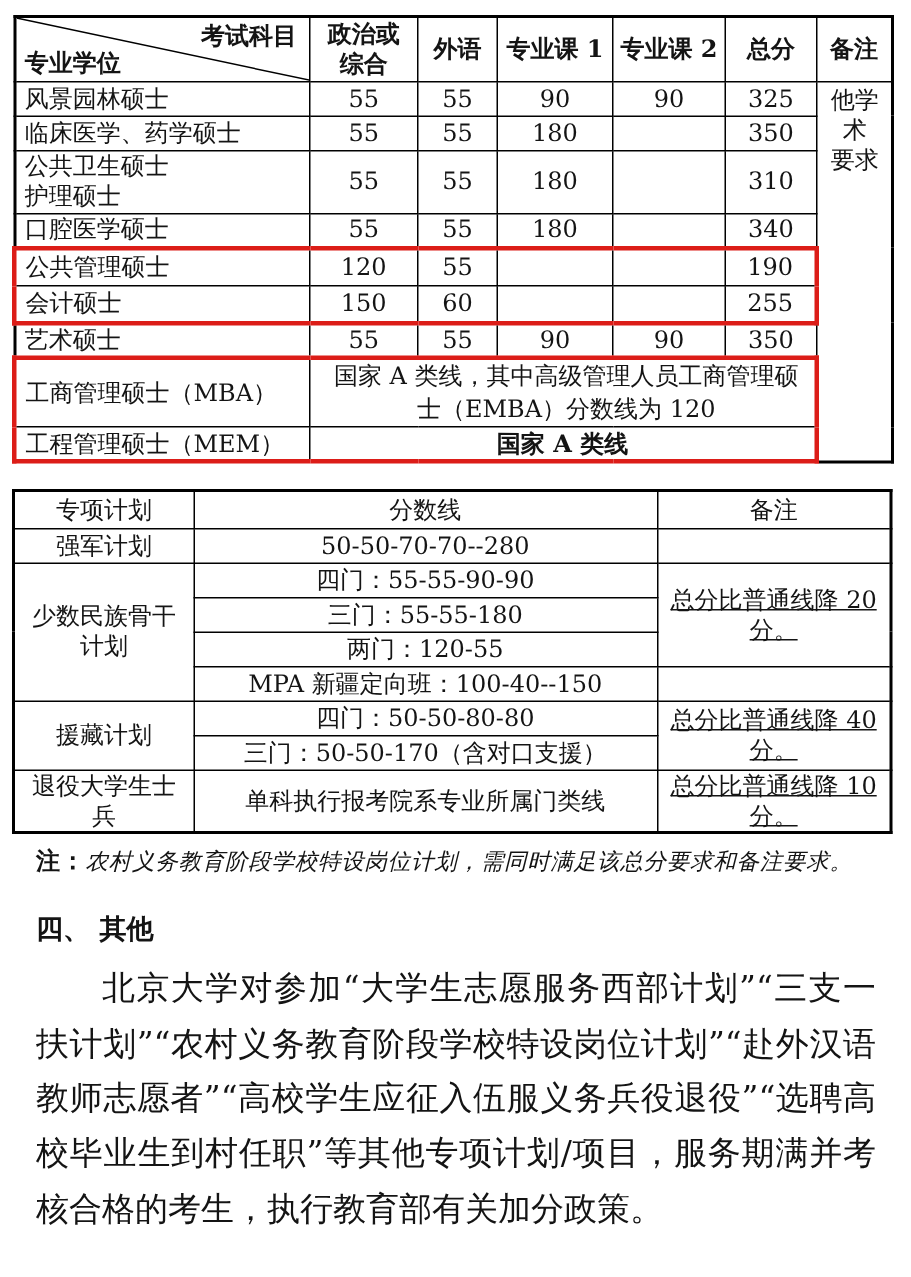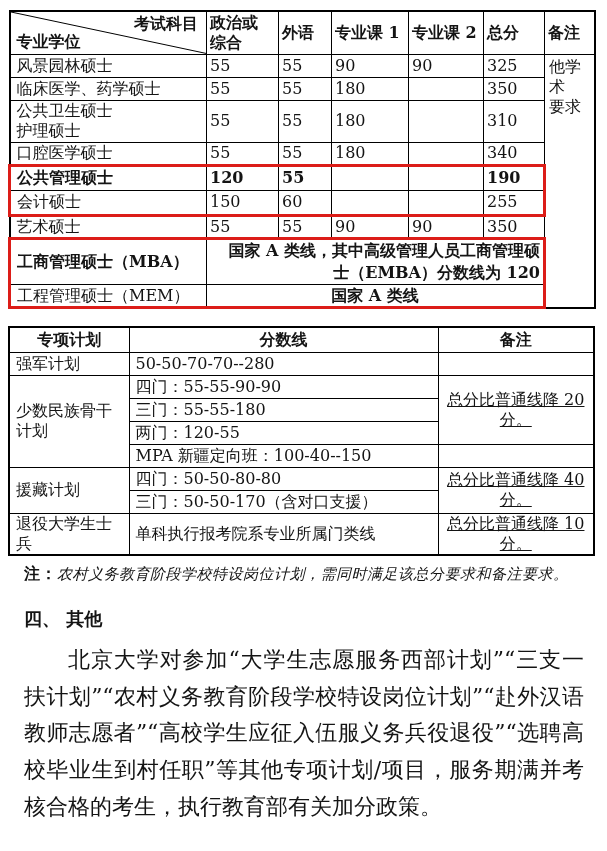--- a/index.html
+++ b/index.html
@@ -8,51 +8,51 @@
   .page {
     width: 607px; height: 851px; position: relative; overflow: hidden;
     background: #ffffff; color: var(--ink);
     font-family: "DejaVu Serif", "Liberation Serif", serif;
   }
   table { border-collapse: collapse; table-layout: fixed; margin-left: 8px; }
   td { overflow: hidden; }
 
   
   .t1 { width: 585px; margin-top: 10px; font-size: 16px; }
-  .t1 td { border: 1px solid #000; padding: 0 3px; vertical-align: middle; line-height: 1.25; }
+  .t1 td { border: 1px solid #000; padding: 0 3px; text-align: center; vertical-align: middle; line-height: 1.25; }
   .t1 { border: 2px solid #000; }
   .t1 .lbl { text-align: left; padding-left: 6px; }
   .t1 .ch { font-weight: bold; }
   .t1 tr.h-hdr  { height: 43px; }
   .t1 tr.h-std  { height: 23px; }
   .t1 tr.h-dbl  { height: 42px; }
   .t1 tr.h-red  { height: 25px; }
   .t1 tr.h-mba  { height: 44px; }
   .pre { white-space: pre-line; }
   .corner { position: relative; padding: 0 !important; }
   .corner svg { position: absolute; left: 0; top: 0; width: 100%; height: 100%; display: block; }
   .c-tr { position: absolute; top: 2px; right: 8px; font-weight: bold; }
   .c-bl { position: absolute; bottom: 2px; left: 6px; font-weight: bold; }
   .remark-cell { vertical-align: top !important; padding-top: 2px !important; }
   .mba-cell { text-align: right; padding-left: 8px !important; line-height: 1.4 !important; }
   .mem-cell { text-align: center !important; font-weight: bold; }
   
-  .rb-t { border-top: 3px solid var(--red) !important; font-weight: bold; }
+  .rb-t { border-top: 3px solid var(--red) !important; }
   .rb-b { border-bottom: 3px solid var(--red) !important; }
   .rb-l { border-left: 3px solid var(--red) !important; }
   .rb-r { border-right: 3px solid var(--red) !important; }
 
   
   .sec-h { font-size: 18px; font-weight: bold; margin: 34px 0 0 24px; }
   .sec-h.other { margin-top: 22px; }
 
   
   .t2 { width: 585px; margin-top: 17px; font-size: 16px; border: 2px solid #000; }
-  .t2 td { border: 1px solid #000; height: 23px; padding: 0 6px; text-align: left; vertical-align: middle; line-height: 1.25; }
-  .t2 .hd { font-weight: bold; text-align: center; height: 25px; }
+  .t2 td { border: 1px solid #000; height: 23px; padding: 0 6px; text-align: center; vertical-align: middle; line-height: 1.25; }
+  .t2 .hd { font-weight: normal; text-align: center; height: 25px; }
   .t2 .rem { text-align: center; text-decoration: underline; }
 
   .note { margin: 8px 0 0 24px; font-size: 15px; font-style: italic; letter-spacing: 0.5px; }
   .note b { font-style: normal; font-weight: bold; font-size: 16px; }
 
   .para { margin: 11px 23px 0 24px; font-size: 22px; line-height: 1.67; text-align: justify; text-indent: 2em; }
 
   .footer { margin: 25px 0 0 195px; width: 330px; text-align: center; font-size: 17px; line-height: 1.75; }
 </style>
 </head>

